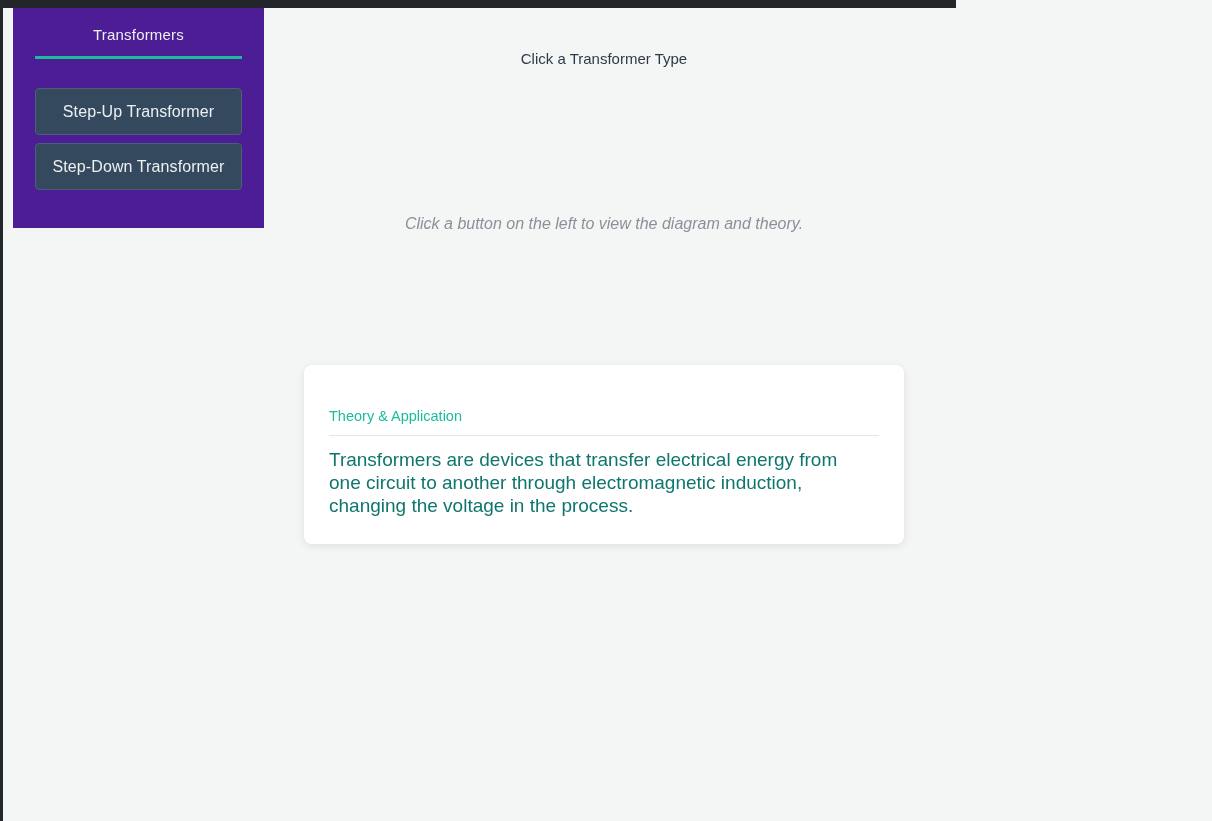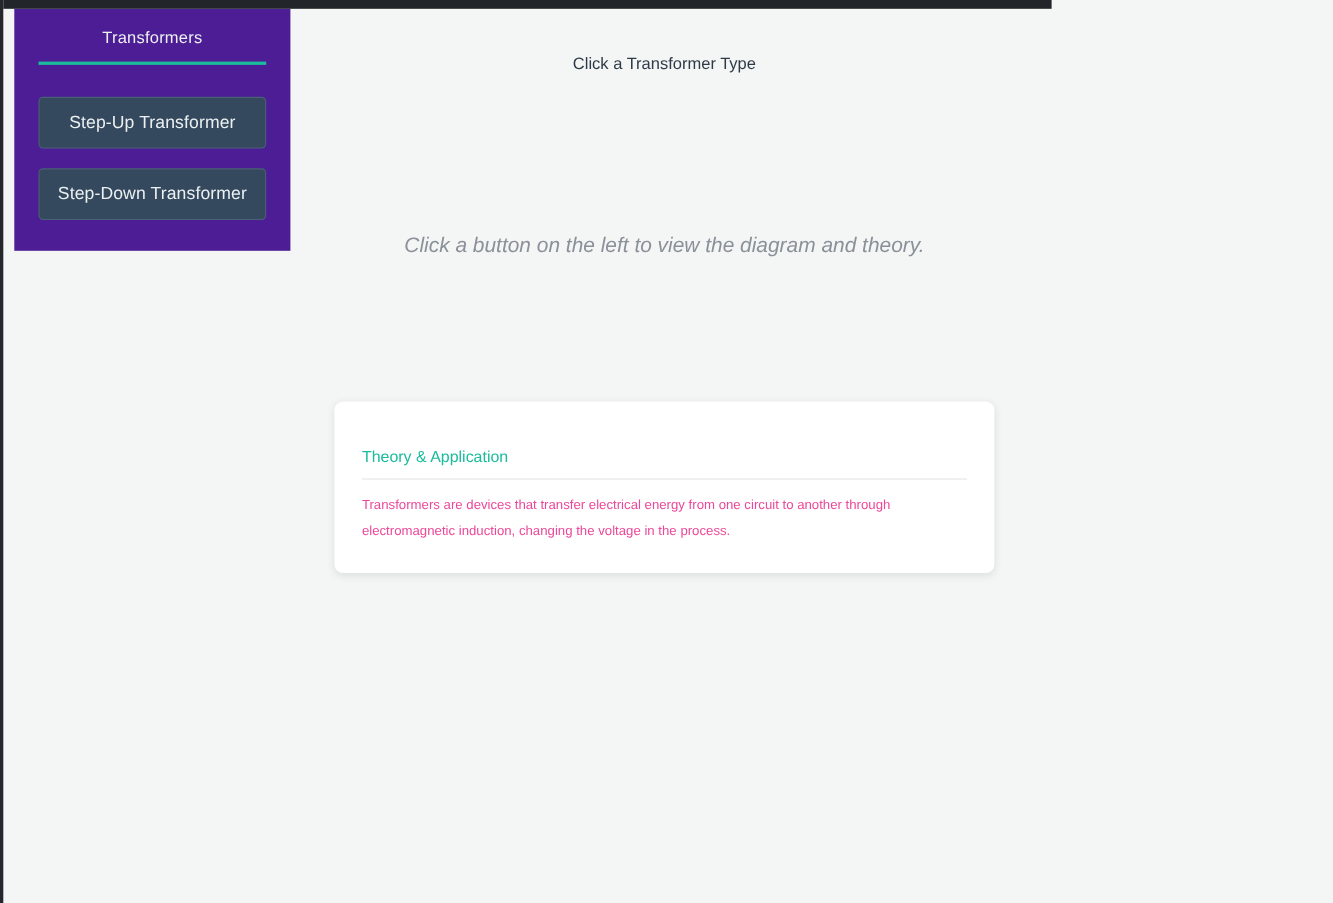--- a/index.html
+++ b/index.html
@@ -81,21 +81,21 @@
     background: #34495e;
     border: 1px solid #4a6076;
     border-radius: 4px;
     color: #ecf0f1;
     font-family: "Liberation Sans", "DejaVu Sans", sans-serif;
     font-size: 16px;
     font-weight: 400;
     text-align: center;
     line-height: 45px;
     cursor: pointer;
-    margin-bottom: 18px;
+    margin-bottom: 8px;
     padding: 0;
     letter-spacing: .1px;
   }
   .side-btn:last-child { margin-bottom: 1px; }
 
   
   #main {
     position: absolute;
     left: 264px;
     top: 8px;
@@ -112,21 +112,21 @@
     font-weight: 400;
     color: #2e3b47;
     line-height: 22px;
   }
 
   #empty-hint {
     position: absolute;
     left: 0; top: 205px;
     width: 680px;
     text-align: center;
-    font-size: 19px;
+    font-size: 16px;
     font-style: italic;
     color: #8a9199;
     line-height: 22px;
   }
 
   
   #theory-card {
     position: absolute;
     left: 40px;
     top: 357px;
@@ -146,22 +146,22 @@
   }
 
   #theory-rule {
     height: 1px;
     background: #e2e4e6;
     width: 550px;
     margin-bottom: 12px;
   }
 
   #theory-body {
-    color: #ec4899;
-    font-size: 12px;
+    color: #0f766e;
+    font-size: 19px;
     line-height: 23px;
     width: 530px;
   }
 </style>
 </head>
 <body>
 
 <div id="left-rail"></div>
 <div id="top-bar"></div>
 

